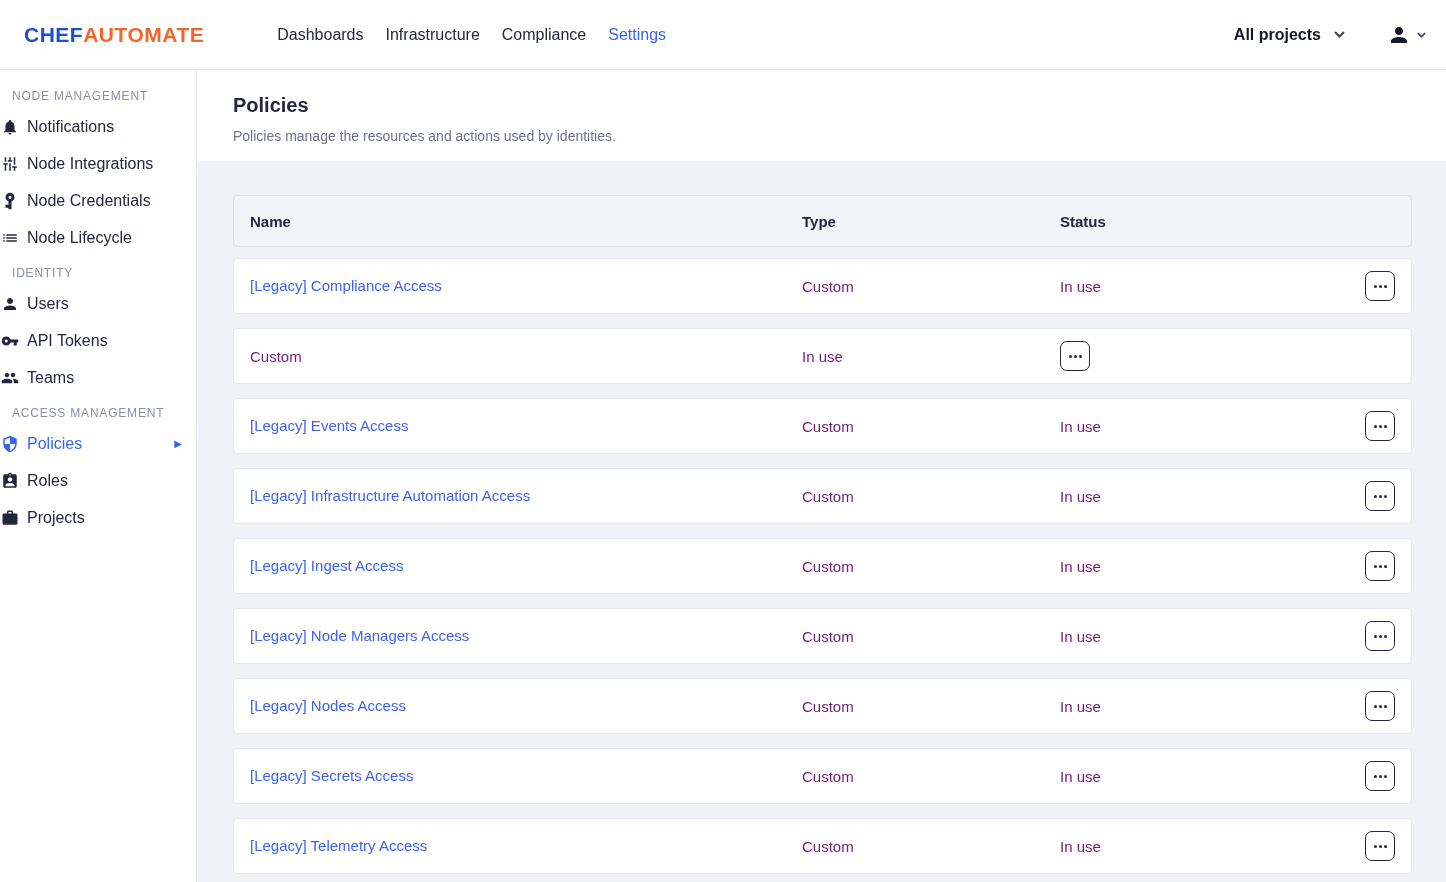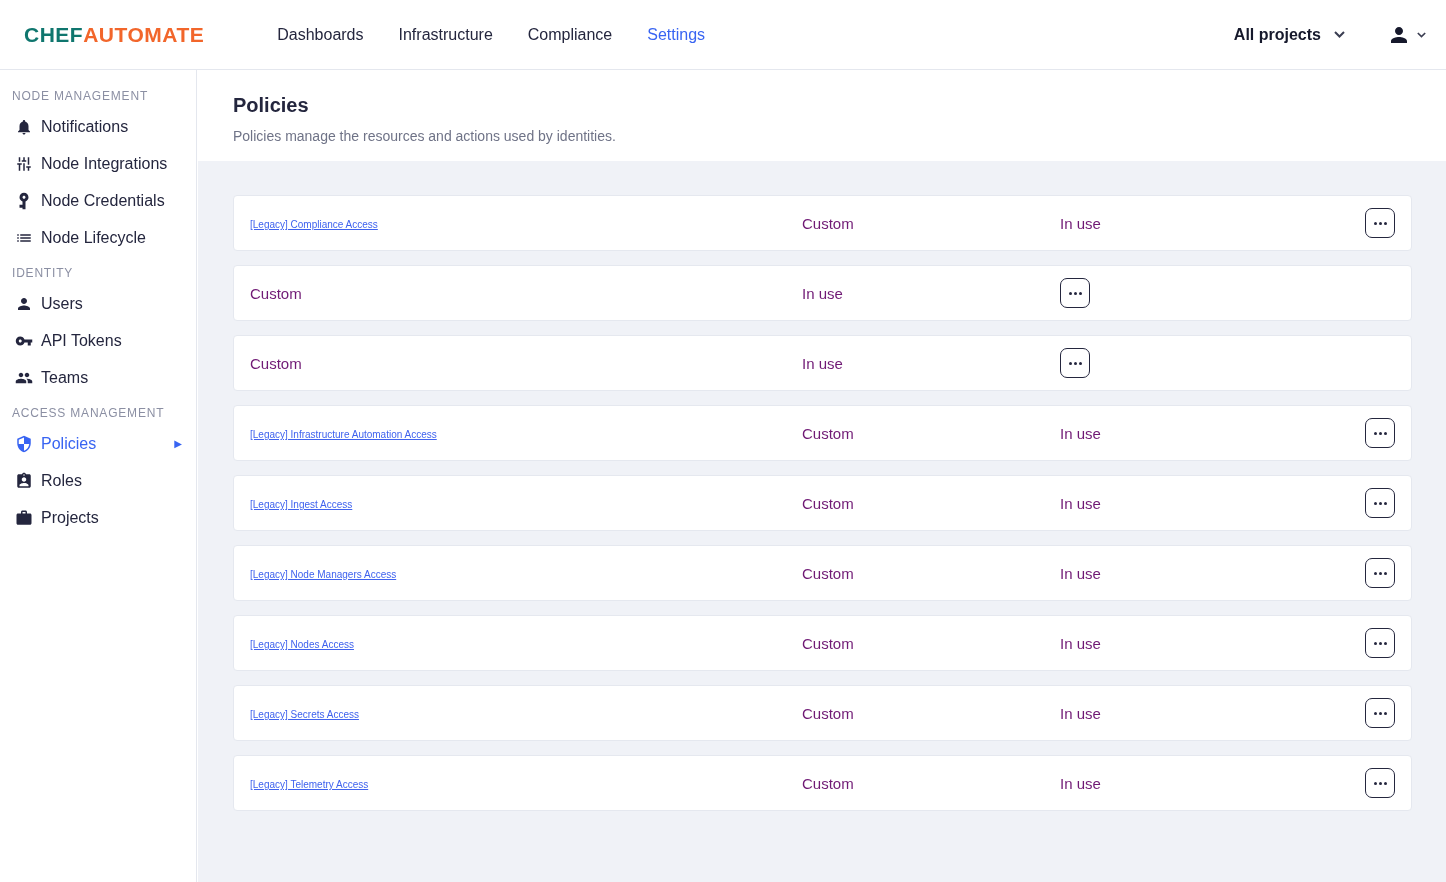--- a/index.html
+++ b/index.html
@@ -5,41 +5,41 @@
   * { margin:0; padding:0; box-sizing:border-box; }
   html,body { width:1446px; height:882px; overflow:hidden;
     font-family:"Liberation Sans", sans-serif; background:#ffffff; color:#24263e; }
 
   
   .topnav { position:absolute; top:0; left:0; width:1446px; height:70px;
     background:#ffffff; border-bottom:1px solid #e4e7ee;
     display:flex; align-items:center; }
   .logo { margin-left:24px; font-size:21px; font-weight:bold; letter-spacing:0.5px;
     cursor:pointer; white-space:nowrap; }
-  .logo .chef { color:#0f766e; }
+  .logo .chef { color:#1d4ed8; }
   .logo .automate { color:#f2662b; font-weight:600; }
-  .mainnav { display:flex; margin-left:73px; gap:35px; }
+  .mainnav { display:flex; margin-left:73px; gap:22px; }
   .mainnav a { text-decoration:none; color:#24263e; font-size:16px; cursor:pointer; }
   .mainnav a.active { color:#3864f2; }
   .topnav-right { margin-left:auto; margin-right:20px; display:flex; align-items:center; }
   .projects-filter { display:flex; align-items:center; gap:13px; cursor:pointer; }
   .projects-filter .label { font-size:16px; font-weight:700; color:#16192c; }
   .chev { width:11px; height:7px; }
   .chev polyline { fill:none; stroke:#3b3e52; stroke-width:2; }
   .user-menu { display:flex; align-items:center; gap:6px; margin-left:42px; cursor:pointer; }
   .user-menu svg.avatar { width:24px; height:24px; fill:#16192c; }
   .chev.small { width:9px; height:6px; }
 
   
   .sidebar { position:absolute; top:70px; left:0; width:197px; height:812px;
     background:#ffffff; border-right:1px solid #e4e7ee; }
   .section-title { margin:5px 0 0 12px; height:24px; display:flex; align-items:center;
     font-size:12px; letter-spacing:0.8px; color:#8b8fa3; font-weight:400; }
   .section-title.first { margin-top:14px; }
-  .side-item { height:37px; display:flex; align-items:center; padding-left:14px;
+  .side-item { height:37px; display:flex; align-items:center; padding-left:0;
     cursor:pointer; position:relative; color:#24263e; }
   .side-item .icon { width:20px; height:20px; margin-right:7px; display:flex;
     align-items:center; justify-content:center; }
   .side-item .icon svg { width:18px; height:18px; fill:currentColor; }
   .side-item .lbl { font-size:16px; }
   .side-item.active { color:#3864f2; }
   .side-item .arrow { position:absolute; right:14px; font-size:10px; color:#3864f2; }
 
   
   .main { position:absolute; top:70px; left:198px; width:1248px; height:812px; }
@@ -49,21 +49,21 @@
   .content { height:721px; background:#f0f2f7; padding:34px 34px 0 35px; }
 
   .thead { height:52px; background:#f1f4f8; border:1px solid #dde1ea; border-radius:4px;
     margin-bottom:11px; }
   .grid-row { display:grid; grid-template-columns:552px 258px 1fr 30px;
     align-items:center; padding:0 16px; height:100%; }
   .thead .col { font-size:15px; font-weight:700; color:#24263e; }
 
   .trow { height:56px; background:#ffffff; border:1px solid #e5e8ef; border-radius:4px;
     margin-bottom:14px; }
-  .trow a.policy-link { color:#3f62ee; font-size:10px; text-decoration:underline;
+  .trow a.policy-link { color:#3f62ee; font-size:15px; 
     cursor:pointer; }
   .trow .cell { font-size:15px; color:#701a75; }
   .more-btn { width:30px; height:30px; border:1.5px solid #24263e; border-radius:7px;
     background:#ffffff; cursor:pointer; display:flex; align-items:center;
     justify-content:center; gap:2px; padding:0; }
   .more-btn i { width:3px; height:3px; background:#24263e; border-radius:50%; display:block; }
 </style>
 </head>
 <body>
 
@@ -198,20 +198,28 @@
   </div>
 </aside>
 
 <main class="main">
   <div class="page-header">
     <h1 class="page-title">Policies</h1>
     <p class="page-desc">Policies manage the resources and actions used by identities.</p>
   </div>
 
   <div class="content">
+    <div class="thead">
+      <div class="grid-row">
+        <span class="col">Name</span>
+        <span class="col">Type</span>
+        <span class="col">Status</span>
+        <span></span>
+      </div>
+    </div>
 
     <div>
       <div class="trow">
         <div class="grid-row">
           <span><a class="policy-link">[Legacy] Compliance Access</a></span>
           <span class="cell">Custom</span>
           <span class="cell">In use</span>
           <button class="more-btn" aria-label="more options">
             <span style="display:flex;gap:2px;">
                 <i></i>
@@ -231,20 +239,21 @@
                 <i></i>
                 <i></i>
                 <i></i>
               </span>
           </button>
         </div>
       </div>
 
       <div class="trow">
         <div class="grid-row">
+          <span><a class="policy-link">[Legacy] Events Access</a></span>
           <span class="cell">Custom</span>
           <span class="cell">In use</span>
           <button class="more-btn" aria-label="more options">
             <span style="display:flex;gap:2px;">
                 <i></i>
                 <i></i>
                 <i></i>
               </span>
           </button>
         </div>

